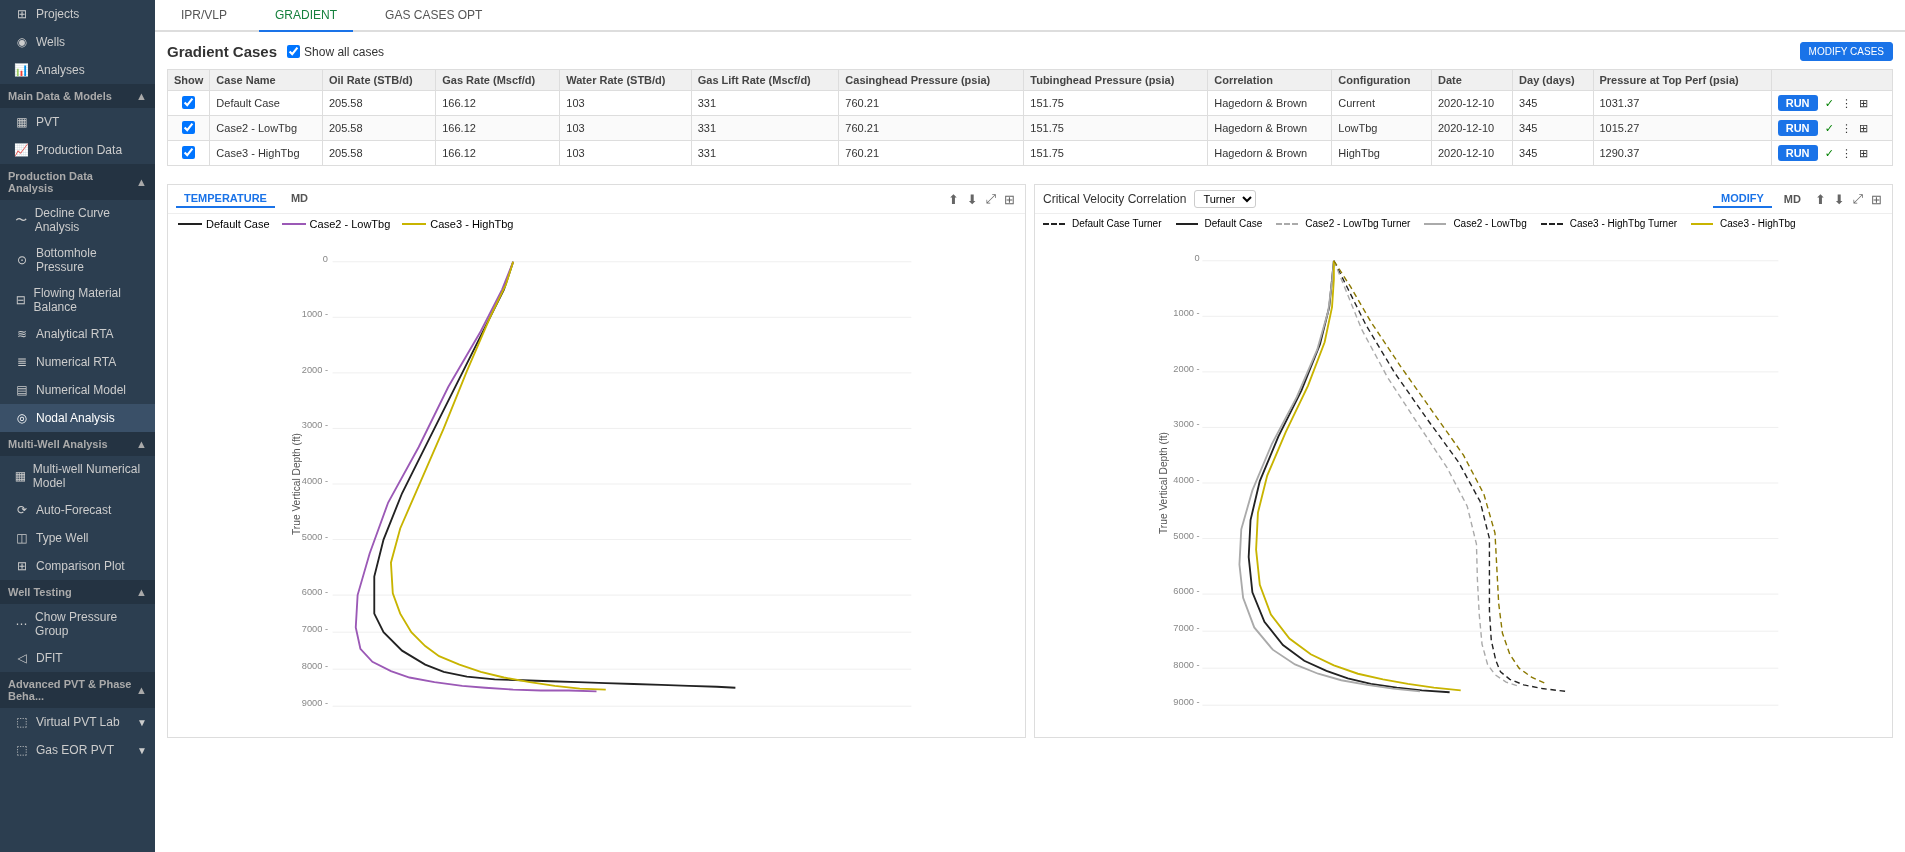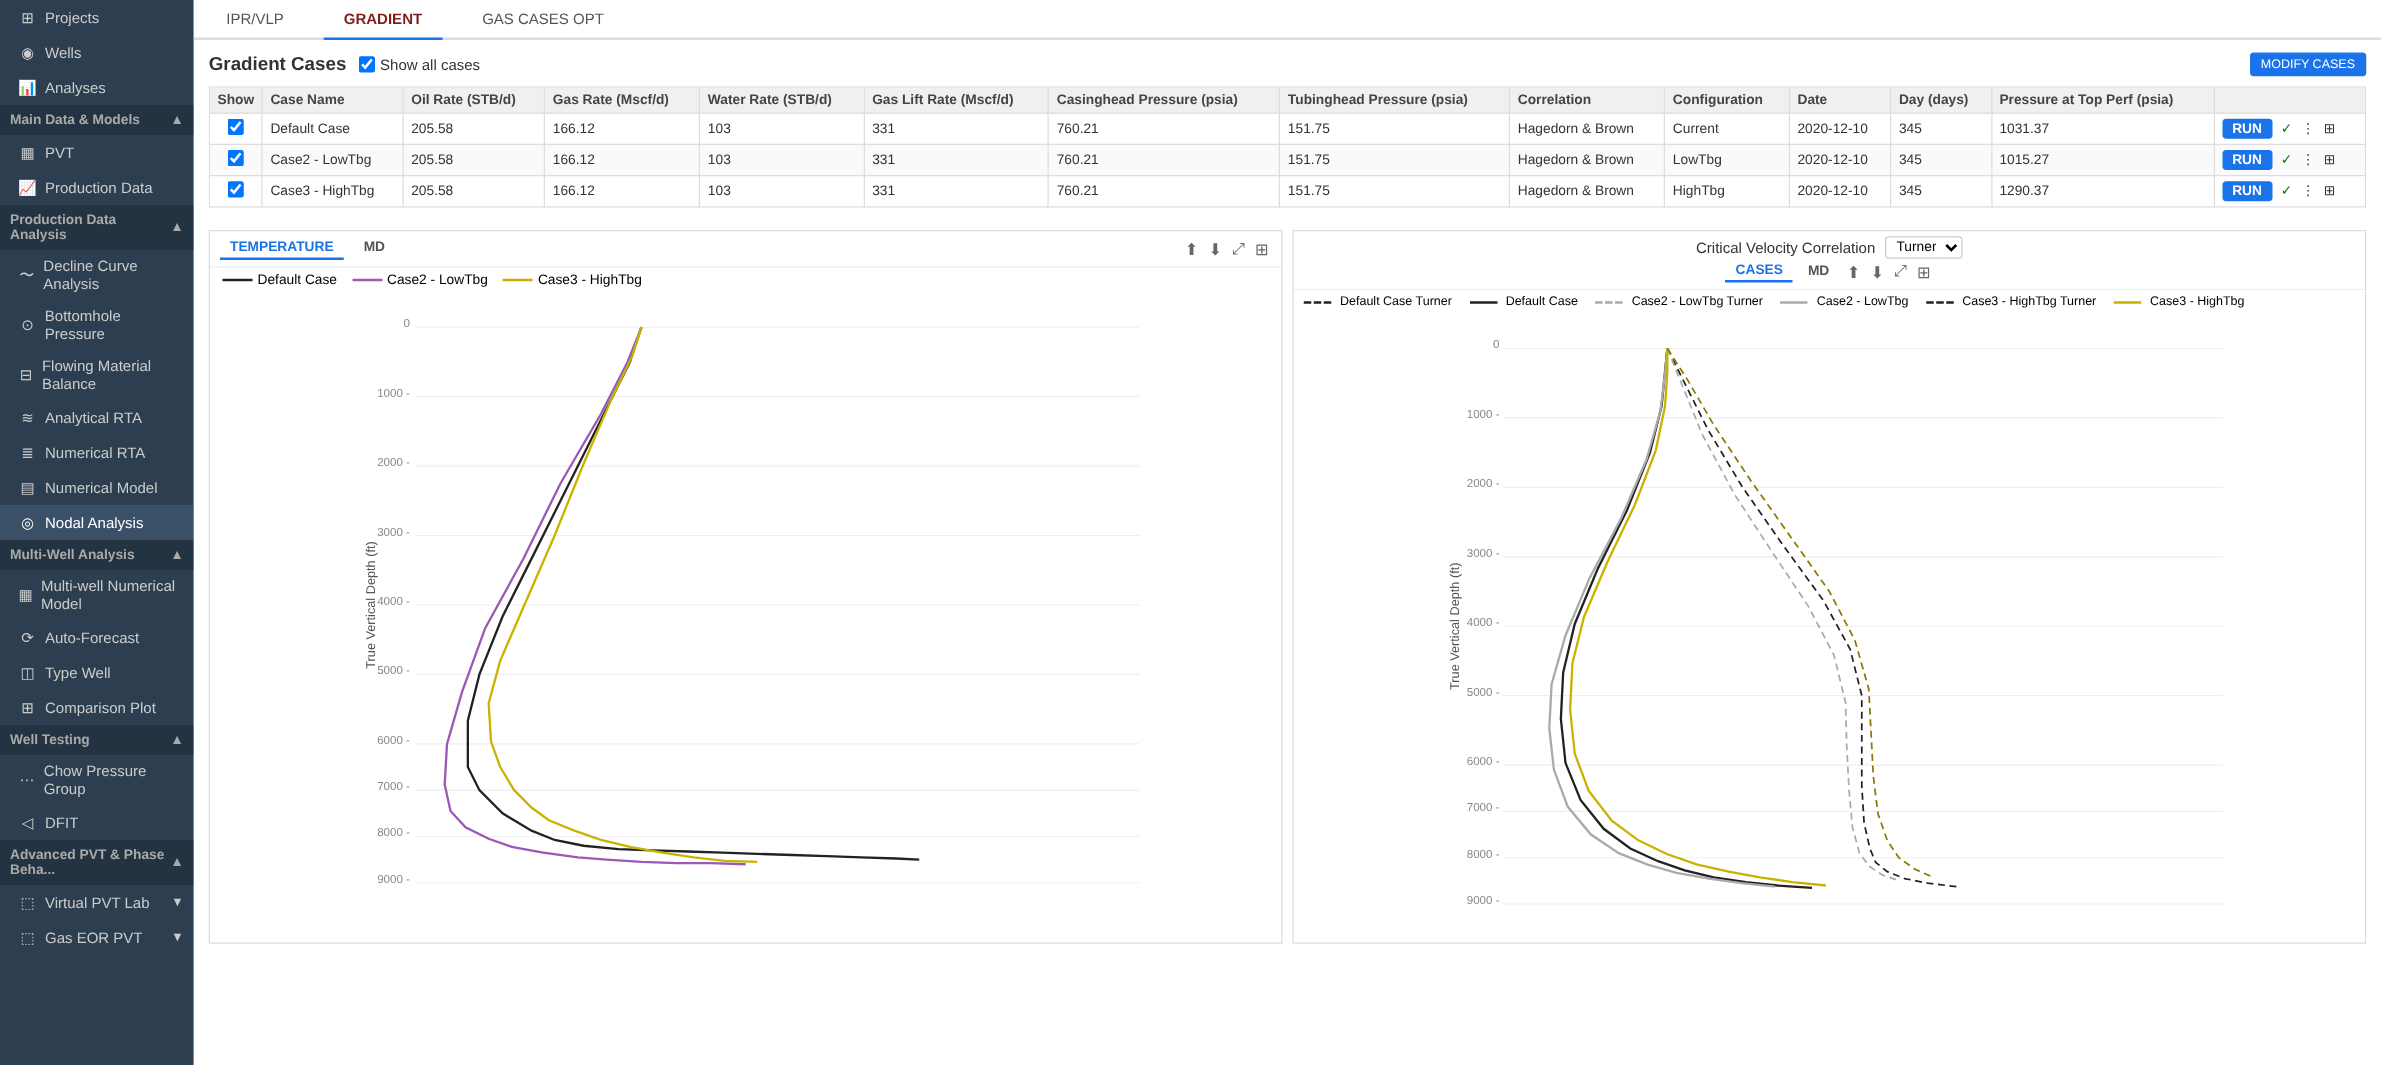--- a/index.html
+++ b/index.html
@@ -59,23 +59,23 @@
     }
     .tab {
       padding: 8px 16px;
       cursor: pointer;
       font-size: 12px;
       color: #555;
       border-bottom: 2px solid transparent;
       margin-bottom: -2px;
     }
     .tab.active {
-      color: #7f1d1d;
+      color: #15803d;
       border-bottom: 2px solid #1a73e8;
-      font-weight: bold;
+      font-weight: normal;
     }
 
     
     .content-area {
       flex: 1;
       overflow-y: auto;
       padding: 10px 12px;
     }
 
     
@@ -212,21 +212,20 @@
     }
 
     
     .right-chart-header {
       display: flex;
       align-items: center;
       justify-content: space-between;
       padding: 4px 8px;
       border-bottom: 1px solid #eee;
       font-size: 11px;
-      flex-direction: column;
     }
     .right-chart-title {
       font-size: 12px;
       color: #333;
     }
     select.small-select {
       font-size: 11px;
       padding: 1px 4px;
       border: 1px solid #ccc;
       border-radius: 3px;
@@ -553,21 +552,21 @@
 
       <div class="chart-container">
         <div class="right-chart-header">
           <div style="display:flex;align-items:center;gap:8px;">
             <span class="right-chart-title">Critical Velocity Correlation</span>
             <select class="small-select">
               <option>Turner</option>
             </select>
           </div>
           <div class="chart-toolbar-right">
-            <button class="toolbar-tab active">CASES</button>
+            <button class="toolbar-tab active">MODIFY</button>
             <button class="toolbar-tab">MD</button>
             <button class="chart-icon-btn">⬆</button>
             <button class="chart-icon-btn">⬇</button>
             <button class="chart-icon-btn">⤢</button>
             <button class="chart-icon-btn">⊞</button>
           </div>
         </div>
 
         <div class="right-legend" id="right-legend">
             <div class="legend-item">

